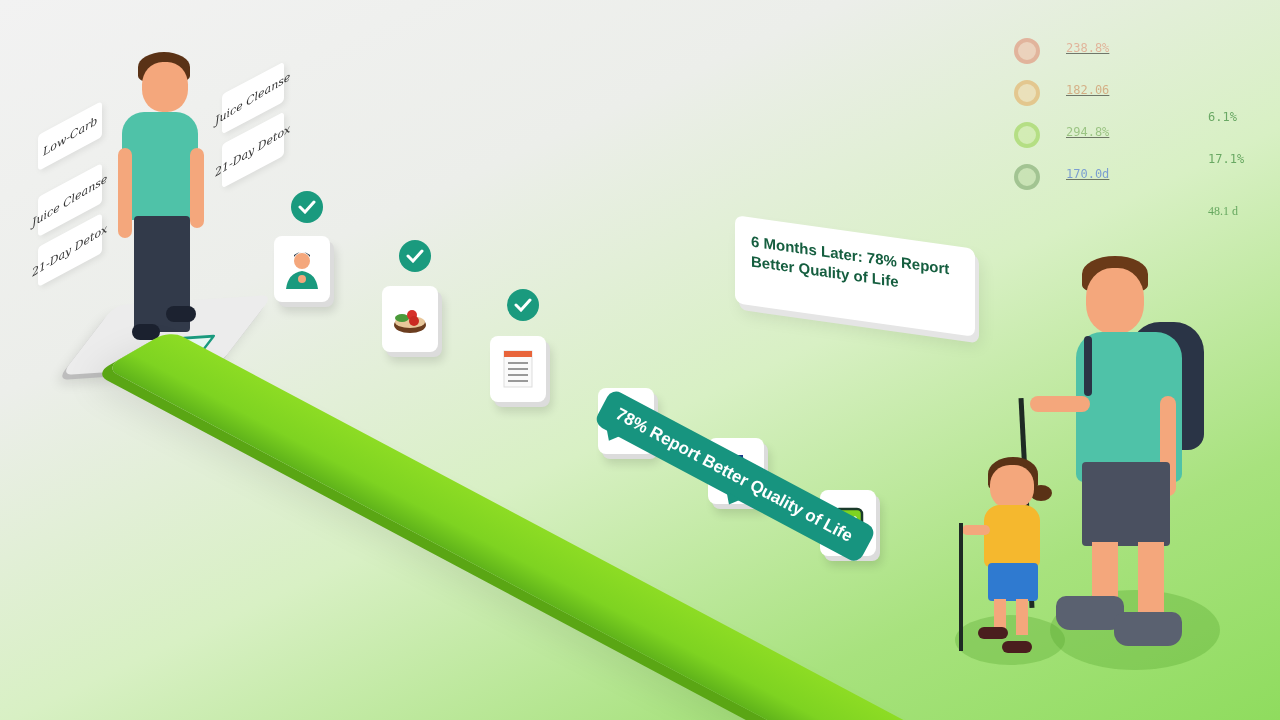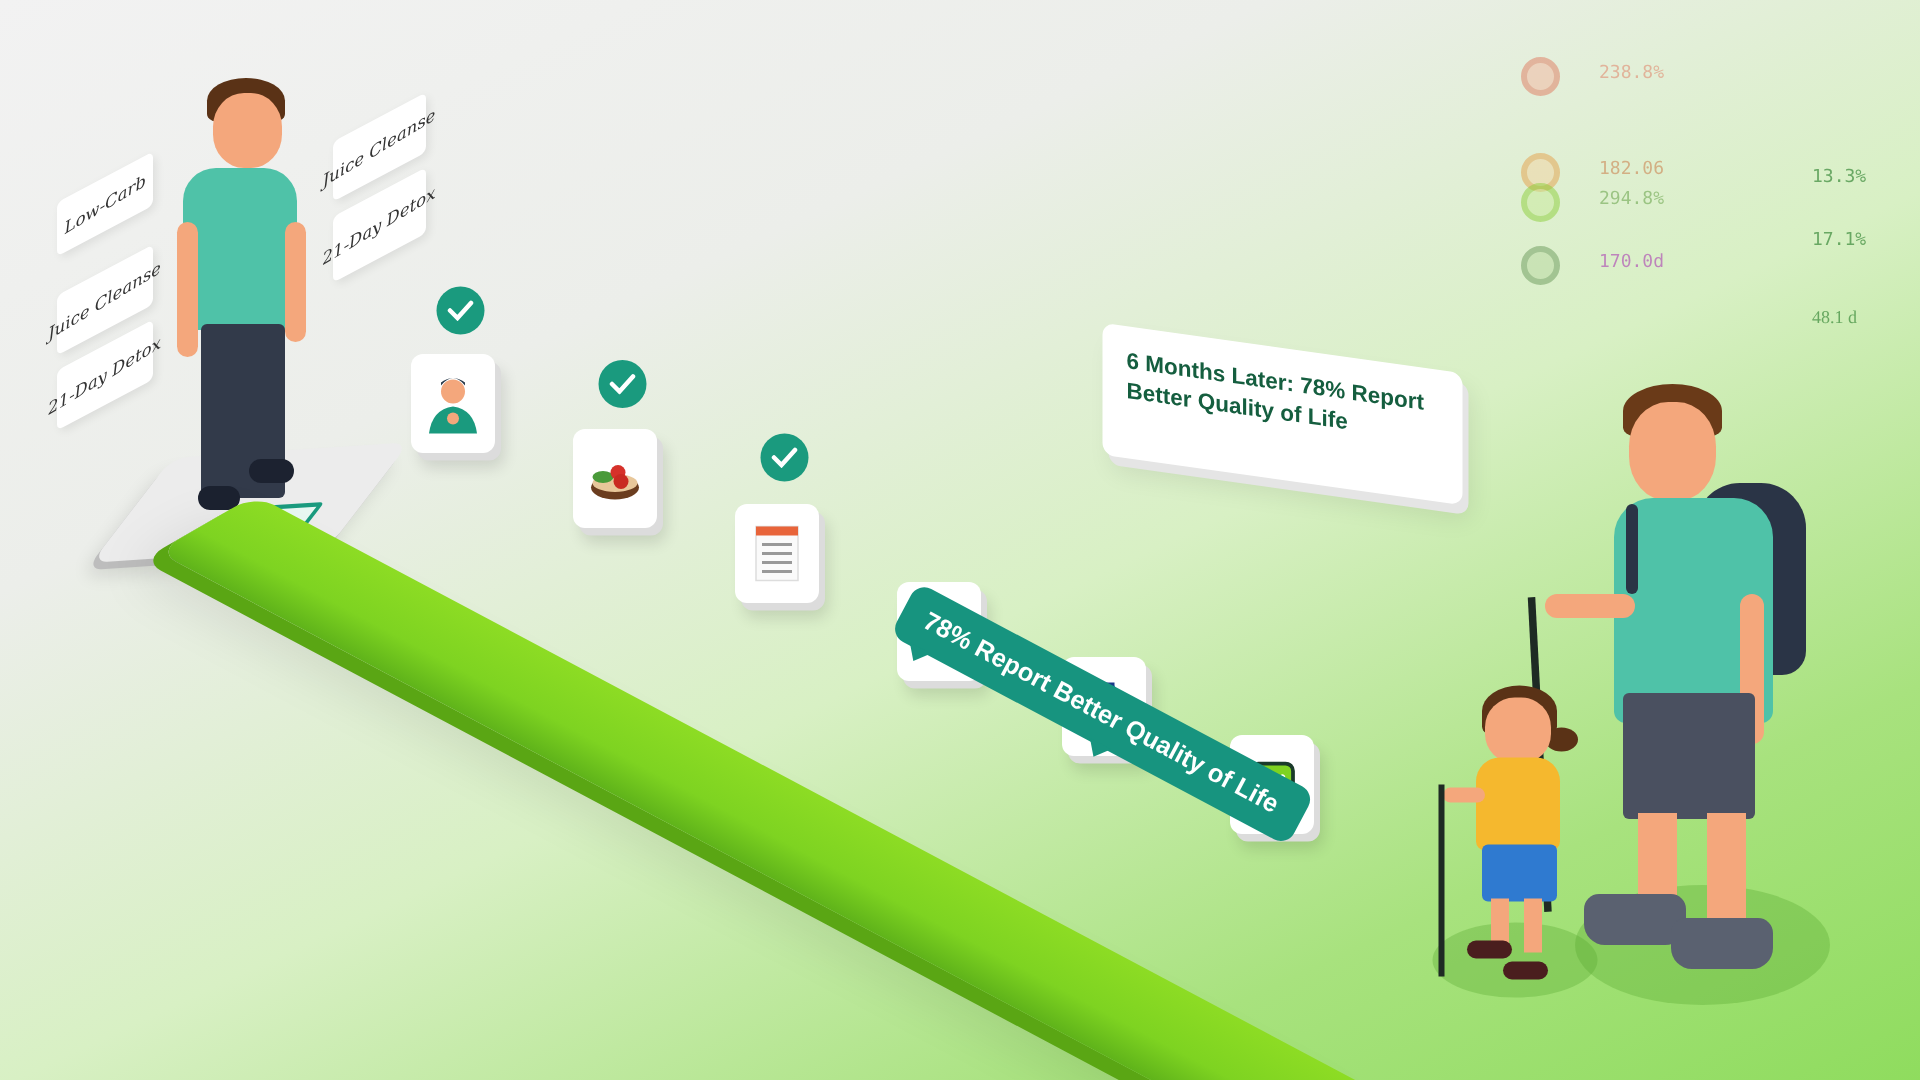--- a/index.html
+++ b/index.html
@@ -56,21 +56,21 @@
 
   .result-card {
     position: absolute; left: 735px; top: 232px; width: 240px; height: 88px;
     background: #fff; border-radius: 8px;
     box-shadow: 4px 6px 0 #e5e5e5, 6px 10px 16px rgba(0,0,0,0.08);
     transform: skewY(8deg);
     color: #155e3f; font-weight: bold; font-size: 15px; line-height: 1.3;
     padding: 14px 16px;
   }
 
-  .stat-row { position: absolute; display: flex; align-items: center; gap: 26px; opacity: 0.5; }
+  .stat-row { position: absolute; display: flex; align-items: center; gap: 26px; opacity: 0.5; text-decoration: underline; }
   .stat-ring { width: 26px; height: 26px; border-radius: 50%; border: 4px solid; }
   .stat-val { font-size: 12px; font-family: "DejaVu Sans Mono", monospace; }
   .stat-sub { font-size: 7px; opacity: 0.7; }
   .stat-right { position: absolute; font-size: 12px; font-family: "DejaVu Sans Mono", monospace; color: #3a8a3a; opacity: 0.7; }
 </style>
 </head>
 <body>
 
 <div class="diet-card" style="left:38px;top:118px;width:64px;height:36px;">
     <span>Low-Carb</span>
@@ -181,42 +181,42 @@
   <div>Better Quality of Life</div>
 </div>
 
 <div class="stat-row" style="left:1014px;top:38px;">
   <div class="stat-ring" style="border-color:#e07a5f;background:#f3b7a0;"></div>
   <div>
       <div class="stat-val" style="color:#e07a5f;">238.8%</div>
       <div class="stat-sub" style="color:#e07a5f;">&nbsp;</div>
     </div>
 </div>
-<div class="stat-row" style="left:1014px;top:80px;margin-top:22px;">
+<div class="stat-row" style="left:1014px;top:80px;">
   <div class="stat-ring" style="border-color:#e5a04a;background:#f3d3a0;"></div>
   <div>
       <div class="stat-val" style="color:#c8703a;">182.06</div>
       <div class="stat-sub" style="color:#c8703a;">&nbsp;</div>
     </div>
 </div>
 <div class="stat-row" style="left:1014px;top:122px;">
   <div class="stat-ring" style="border-color:#8ccf3a;background:#c8ea9a;"></div>
   <div>
       <div class="stat-val" style="color:#5a9a3a;">294.8%</div>
       <div class="stat-sub" style="color:#5a9a3a;">&nbsp;</div>
     </div>
 </div>
 <div class="stat-row" style="left:1014px;top:164px;">
   <div class="stat-ring" style="border-color:#6a9a5a;background:#b8d8a0;"></div>
   <div>
-      <div class="stat-val" style="color:#a21caf;">170.0d</div>
+      <div class="stat-val" style="color:#1d4ed8;">170.0d</div>
       <div class="stat-sub" style="color:#4a7a4a;">&nbsp;</div>
     </div>
 </div>
-<div class="stat-right" style="left:1208px;top:110px;">13.3%</div>
+<div class="stat-right" style="left:1208px;top:110px;">6.1%</div>
 <div class="stat-right" style="left:1208px;top:152px;">17.1%</div>
 <div class="stat-right" style="left:1208px;top:204px;font-family:Liberation Serif, serif;">48.1 d</div>
 
 <div class="abs" style="left:1050px;top:590px;width:170px;height:80px;border-radius:50%;background:rgba(90,170,50,0.35);"></div>
 <div class="abs" style="left:955px;top:615px;width:110px;height:50px;border-radius:50%;background:rgba(90,170,50,0.35);"></div>
 
 <div class="abs" style="left:1020px;top:256px;width:190px;height:420px;">
   <div style="position:absolute;left:110px;top:66px;width:74px;height:128px;background:#2a3446;border-radius:30px 30px 16px 16px;"></div>
   <div style="position:absolute;left:62px;top:0;width:66px;height:36px;background:#6a3a18;border-radius:50% 50% 20% 20%;"></div>
   <div style="position:absolute;left:66px;top:12px;width:58px;height:66px;background:#f4a77c;border-radius:45%;"></div>

